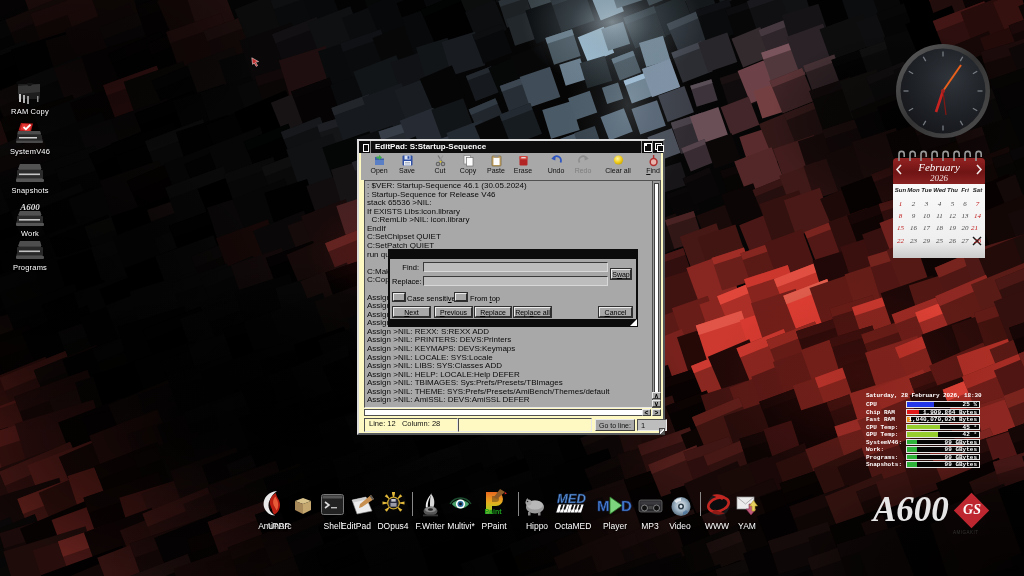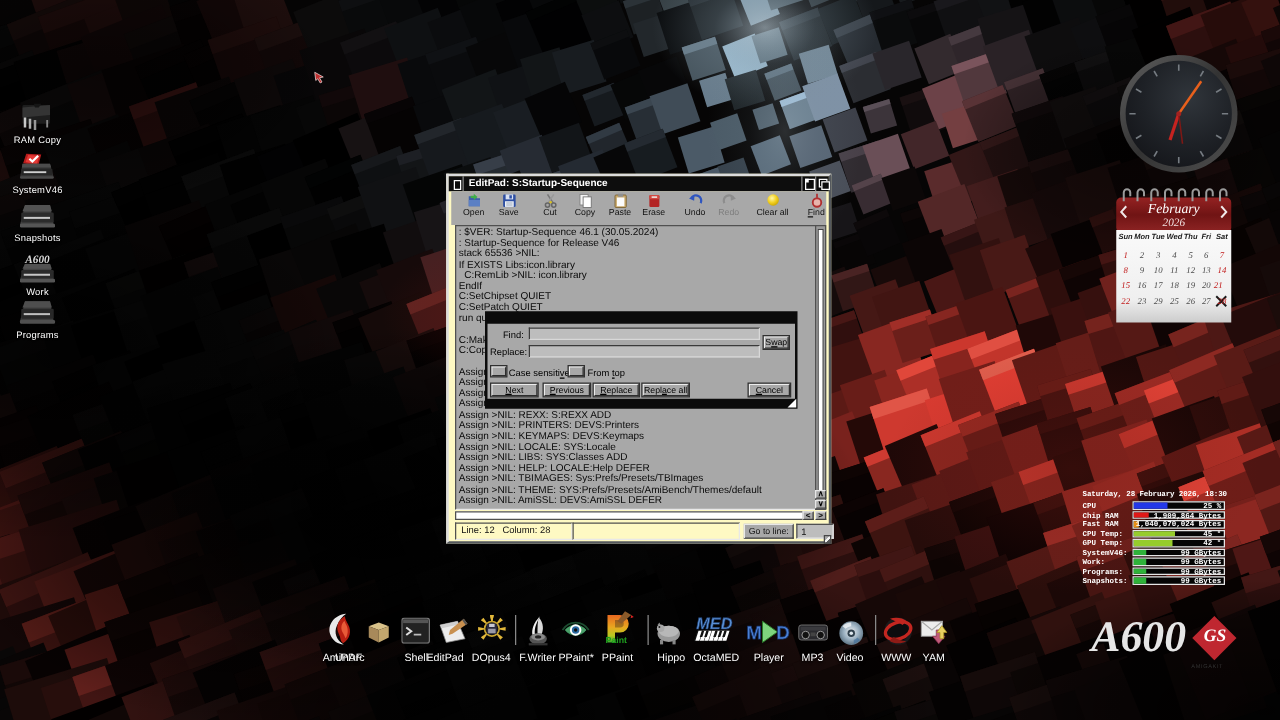--- a/index.html
+++ b/index.html
@@ -3531,21 +3531,21 @@
     </svg>
  <div class="dock-lbl" style="left:395px;top:521px;width:70px;text-align:center;">F.Writer</div>
  <svg class="abs" style="left:449px;top:493px;" width="23" height="23" viewBox="0 0 23 23">
       <path d="M3 11 C7 5 16 5 20 11 C16 17 7 17 3 11 Z" fill="#2f7d4f"></path>
       <path d="M3 11 C7 6.2 16 6.2 20 11 C16 15.8 7 15.8 3 11 Z" fill="#4aa06a"></path>
       <circle cx="11.5" cy="11" r="4.6" fill="#fff"></circle>
       <circle cx="11.5" cy="11" r="3" fill="#2a6aa0"></circle>
       <circle cx="11.5" cy="11" r="1.4" fill="#111"></circle>
       <path d="M1 11 C6 3 17 3 22 11" stroke="#1d4d30" stroke-width="1.4" fill="none"></path>
     </svg>
- <div class="dock-lbl" style="left:426px;top:521px;width:70px;text-align:center;">PPaint*</div>
+ <div class="dock-lbl" style="left:426px;top:521px;width:70px;text-align:center;">Multivi*</div>
  <svg class="abs" style="left:480px;top:488px;" width="28" height="29" viewBox="0 0 28 29">
       <defs>
         <linearGradient id="pp" x1="0" y1="0" x2="0" y2="1">
           <stop offset="0%" stop-color="#e86820"></stop>
           <stop offset="45%" stop-color="#e8a820"></stop>
           <stop offset="75%" stop-color="#b8c820"></stop>
           <stop offset="100%" stop-color="#3aa830"></stop>
         </linearGradient>
       </defs>
       <path d="M6 4 h10 a7 7 0 0 1 0 14 h-4 v8 h-6 Z" fill="url(#pp)"></path>

